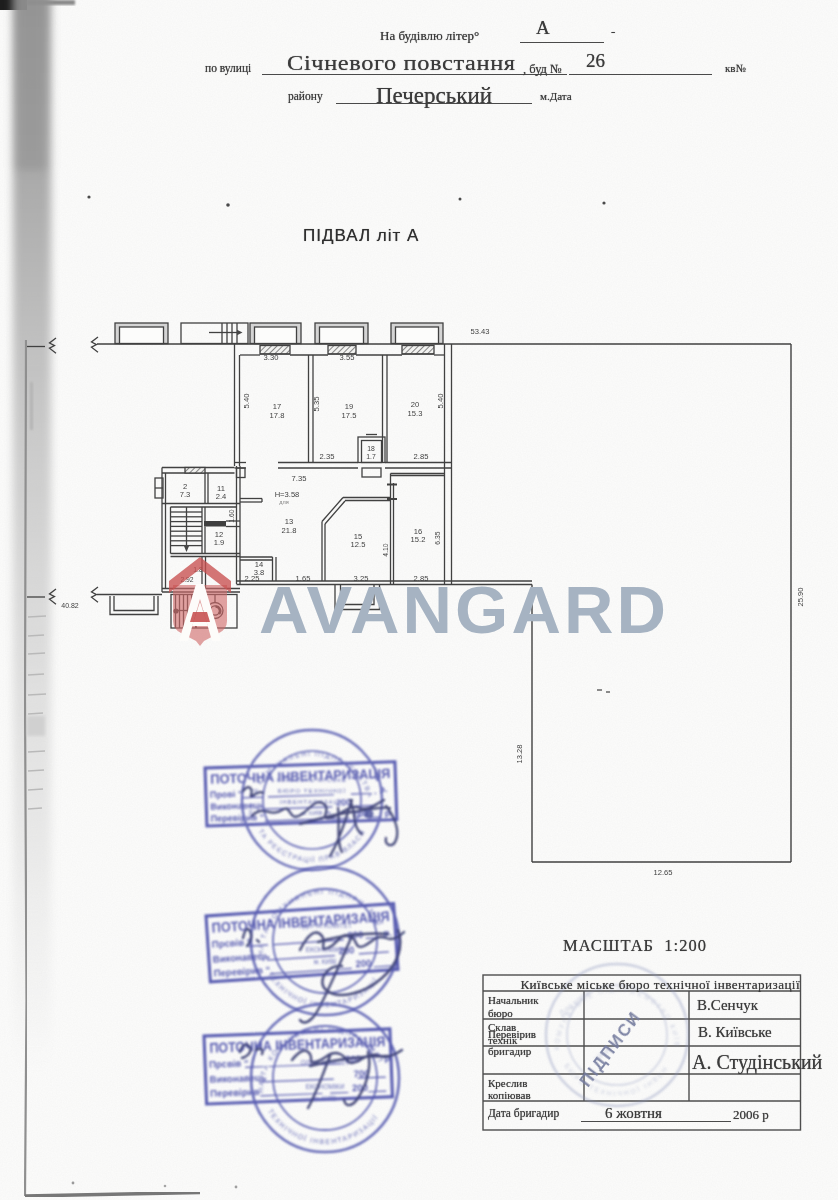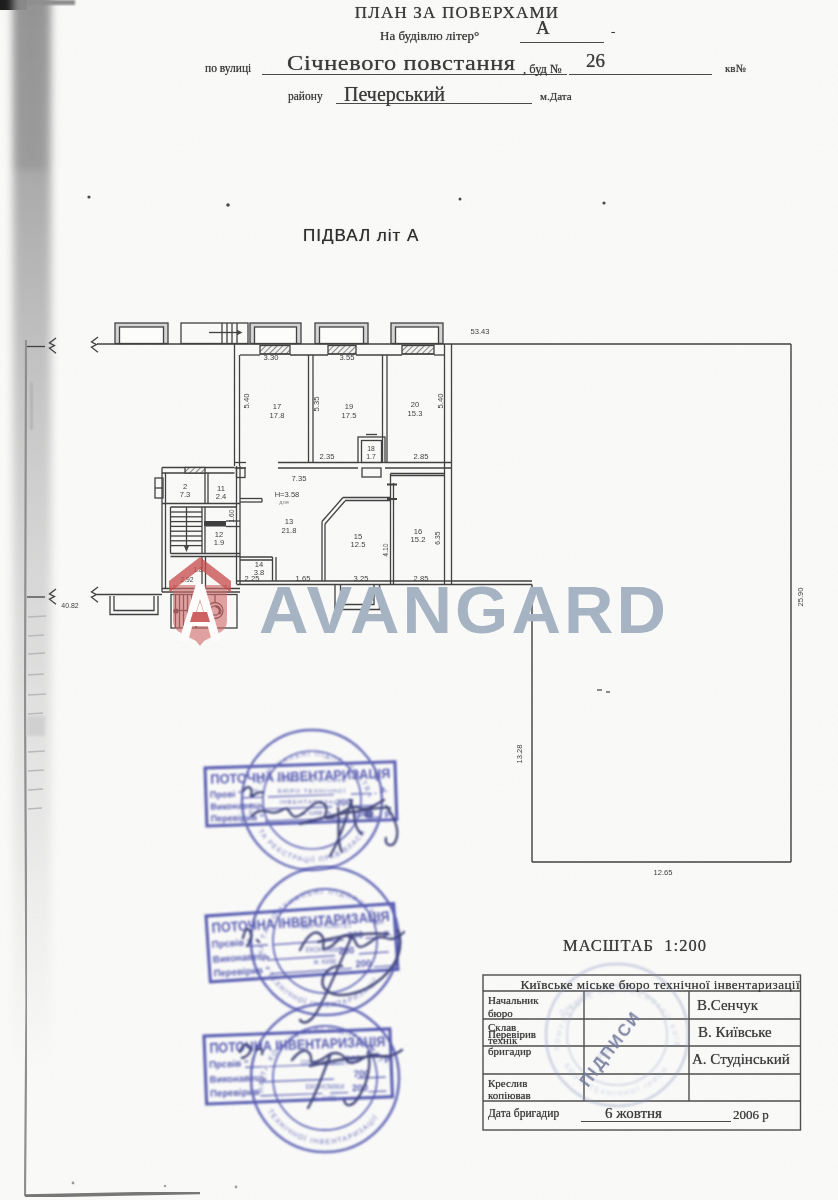--- a/index.html
+++ b/index.html
@@ -594,60 +594,59 @@
 <g fill="none" stroke="#272c66" stroke-width="2.4" stroke-linecap="round" opacity="0.95">
 <path d="M240,1052 c2,-8 8,-10 10,-4 c2,5 -4,9 -8,10 m14,-8 c4,-2 8,-2 6,4"></path>
 <path d="M292,1060 c8,-10 14,-12 18,-6 c3,5 -2,10 6,8 c10,-3 14,-12 24,-8 c8,3 6,12 16,8 c9,-4 14,-10 24,-6 c7,3 16,-2 22,-6"></path>
 <path d="M310,1066 c22,-6 52,-10 78,-10"></path>
 <path d="M330,1056 c-8,20 -14,38 -22,52 m60,-56 c4,16 -2,34 -10,46 c-5,8 -12,10 -14,2"></path>
 </g>
 </g>
 
 </svg>
 
-<div class="abs soft" style="left:352px;top:3px;width:210px;font-size:17px;letter-spacing:1.2px;text-align:center;color:#3a3a3a">ПЛАН ЗА ПОВЕРХАМИ</div>
 
 <div class="abs soft" style="left:380px;top:28px;font-size:13px">На будівлю літер°</div>
 
 <div class="abs soft" style="left:536px;top:17px;font-size:19px">А</div>
 
 <div class="abs" style="left:520px;top:42px;width:84px;border-top:1.4px solid #4a4a4a"></div>
 
 <div class="abs soft" style="left:611px;top:24px;font-size:13px">-</div>
 
 <div class="abs soft" style="left:205px;top:62px;font-size:11.5px">по вулиці</div>
 <div class="abs" style="left:262px;top:73.5px;width:305px;border-top:1.3px solid #4a4a4a"></div>
 <div class="abs soft" style="left:287px;top:52px;font-size:20px;letter-spacing:0.5px;transform:scaleX(1.22);transform-origin:0 0">Січневого повстання</div>
 <div class="abs soft" style="left:523px;top:62px;font-size:12.5px">, буд №</div>
 <div class="abs soft" style="left:586px;top:50px;font-size:19px">26</div>
 <div class="abs" style="left:569px;top:73.5px;width:143px;border-top:1.3px solid #4a4a4a"></div>
 <div class="abs soft" style="left:725px;top:62px;font-size:11px">кв№</div>
 
 <div class="abs soft" style="left:288px;top:90px;font-size:11.5px">району</div>
 <div class="abs" style="left:336px;top:102.5px;width:196px;border-top:1.3px solid #4a4a4a"></div>
-<div class="abs soft" style="left:344px;top:83px;width:100px;font-size:20px;text-align:center">Печерський</div>
+<div class="abs soft" style="left:376px;top:83px;width:100px;font-size:23px;text-align:center">Печерський</div>
 <div class="abs soft" style="left:540px;top:90px;font-size:11px">м.Дата</div>
 
 <div class="abs soft" style="left:303px;top:226px;font-size:17px;letter-spacing:1px;font-family:Liberation Sans, sans-serif;color:#2e2e2e">ПІДВАЛ літ А</div>
 
 <div class="abs soft" style="left:563px;top:936px;font-size:16.5px;letter-spacing:1px">МАСШТАБ&nbsp; 1:200</div>
 
 <div class="abs soft" style="left:484px;top:976.5px;width:316px;text-align:right;font-size:13.2px;letter-spacing:0.4px;color:#3c3c3c">Київське міське бюро технічної інвентаризації</div>
 
 <div class="abs soft" style="left:488px;top:994px;font-size:11px;line-height:13px;color:#3c3c3c">Начальник<br>бюро</div>
 
 <div class="abs soft" style="left:488px;top:1021px;font-size:11px;line-height:13px;color:#3c3c3c">Склав<br>технік</div>
 
 <div class="abs soft" style="left:488px;top:1026px;font-size:11px;line-height:17px;color:#3c3c3c">Перевірив<br>бригадир</div>
 
 <div class="abs soft" style="left:488px;top:1077px;font-size:11px;line-height:12px;color:#3c3c3c">Креслив<br>копіював</div>
 
 <div class="abs soft" style="left:697px;top:997px;font-size:15px;color:#3c3c3c">В.Сенчук</div>
 
 <div class="abs soft" style="left:698px;top:1024px;font-size:15px;color:#3c3c3c">В. Київське</div>
 
-<div class="abs soft" style="left:692px;top:1051px;font-size:15px;color:#3c3c3c">А. Студінський</div>
+<div class="abs soft" style="left:692px;top:1051px;font-size:20px;color:#3c3c3c">А. Студінський</div>
 
 <div class="abs soft" style="left:488px;top:1107px;font-size:11.5px;color:#3c3c3c">Дата бригадир</div>
 <div class="abs" style="left:581px;top:1120.5px;width:150px;border-top:1.3px solid #4a4a4a"></div>
 <div class="abs soft" style="left:605px;top:1105px;font-size:15px;color:#3c3c3c">6 жовтня</div>
 <div class="abs soft" style="left:733px;top:1107px;font-size:13px;color:#3c3c3c">2006 р</div>
 
 </div>
 </body></html>

